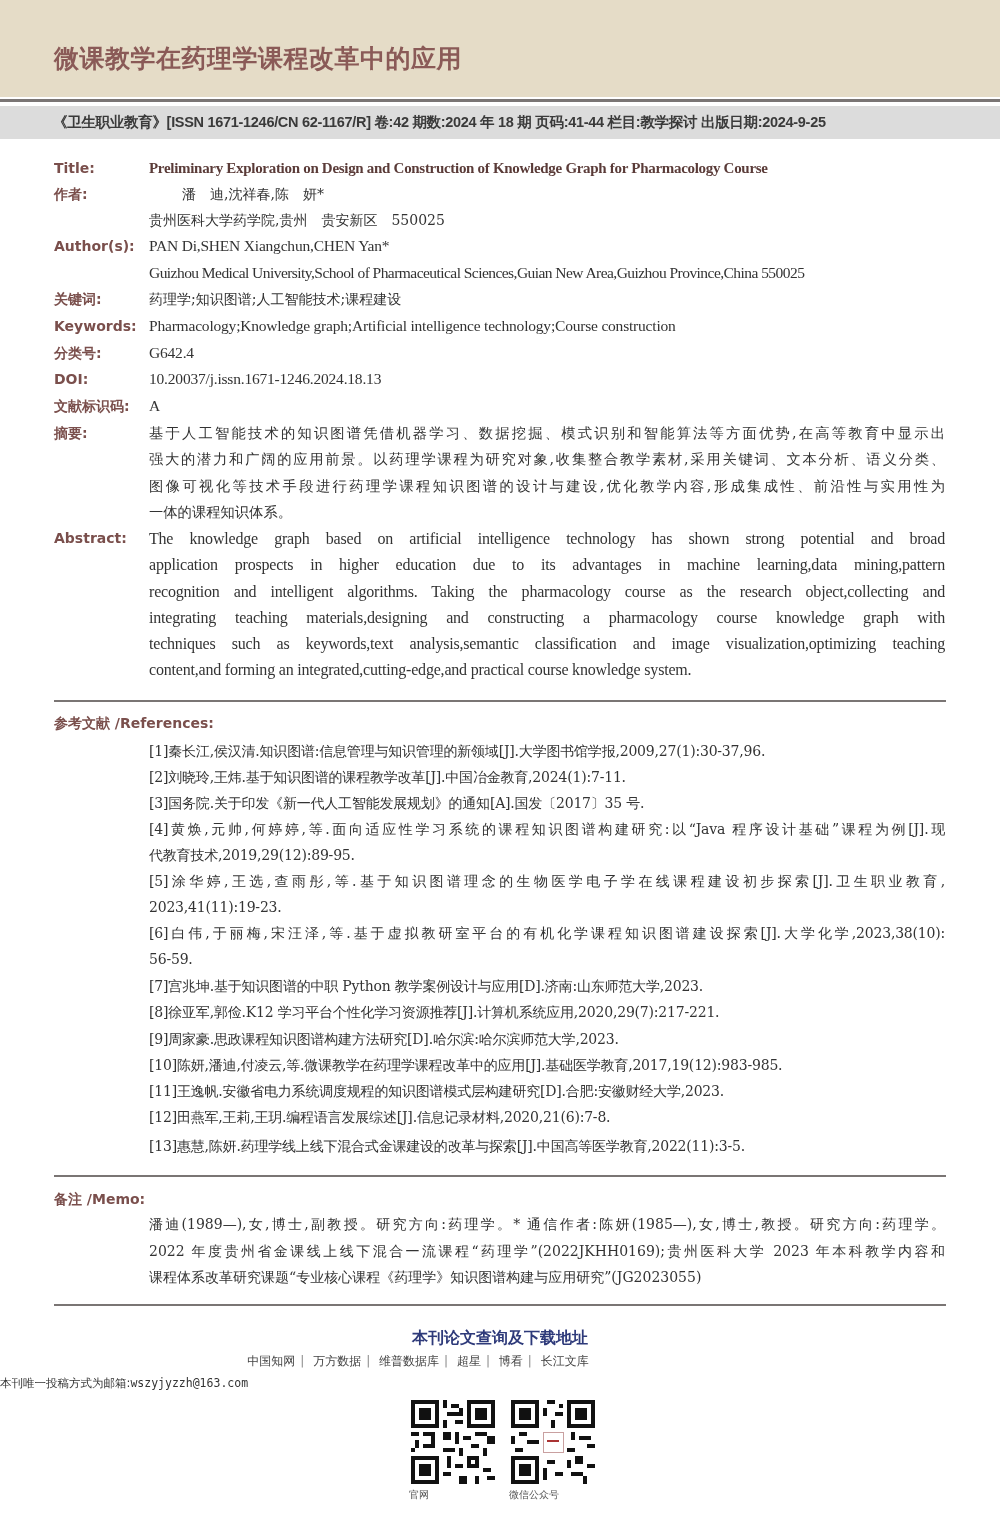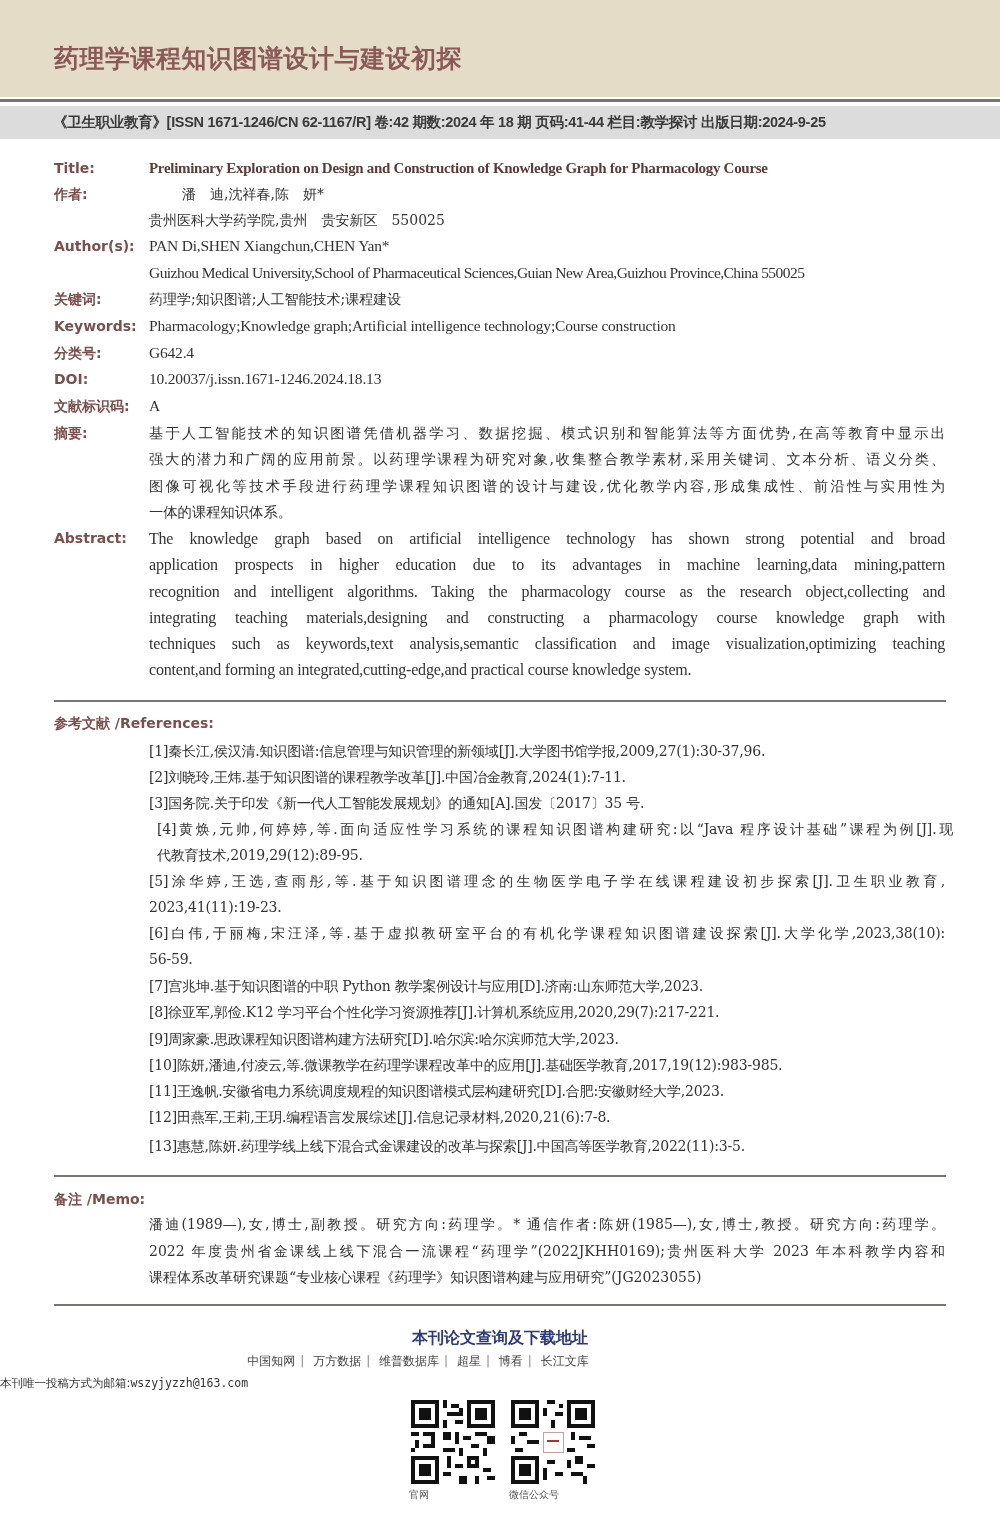--- a/index.html
+++ b/index.html
@@ -40,21 +40,21 @@
   .footer-email .mono { font-family: "DejaVu Sans Mono", "Liberation Mono", monospace; }
 
   .qr-wrap { position: absolute; top: 1400px; width: 88px; text-align: left; }
   .qr { width: 84px; height: 84px; margin: 0 auto; display: block; }
   .qr-label { display: block; margin-top: 4px; font-size: 10px; color: #555; }
 </style>
 </head>
 <body>
 
 <div class="header-band"></div>
-<div class="header-title">药理学课程知识图谱设计与建设初探</div>
+<div class="header-title">微课教学在药理学课程改革中的应用</div>
 <div class="header-rule"></div>
 <div class="meta-band"></div>
 <div class="meta-text">《卫生职业教育》[ISSN 1671-1246/CN 62-1167/R]  卷:42  期数:2024 年 18 期  页码:41-44  栏目:教学探讨  出版日期:2024-9-25</div>
 
 <div class="field-label" style="top:160px;">Title:</div>
 <div class="field-value title-en" style="top:160px;">Preliminary Exploration on Design and Construction of Knowledge Graph for Pharmacology Course</div>
 
 <div class="field-label" style="top:186px;">作者:</div>
 <div class="field-value" style="top:186px;margin-left:33px;">潘　迪,沈祥春,陈　妍*</div>
 <div class="field-value" style="top:212px;">贵州医科大学药学院,贵州　贵安新区　550025</div>
@@ -96,21 +96,21 @@
   <span class="line last">content,and forming an integrated,cutting-edge,and practical course knowledge system.</span>
 </div>
 
 <div class="rule" style="top:700px;"></div>
 
 <div class="section-label" style="top:715px;">参考文献 /References:</div>
 
 <div class="ref" style="top:738px;">[1]秦长江,侯汉清.知识图谱:信息管理与知识管理的新领域[J].大学图书馆学报,2009,27(1):30-37,96.</div>
 <div class="ref" style="top:764px;">[2]刘晓玲,王炜.基于知识图谱的课程教学改革[J].中国冶金教育,2024(1):7-11.</div>
 <div class="ref" style="top:790px;">[3]国务院.关于印发《新一代人工智能发展规划》的通知[A].国发〔2017〕35 号.</div>
-<div class="ref wrap" style="top:816px;margin-left:8px;">
+<div class="ref wrap" style="top:816px;">
   <span class="line1">[4]黄焕,元帅,何婷婷,等.面向适应性学习系统的课程知识图谱构建研究:以“Java 程序设计基础”课程为例[J].现</span>
   <span>代教育技术,2019,29(12):89-95.</span>
 </div>
 <div class="ref wrap" style="top:868px;">
   <span class="line1">[5]涂华婷,王选,查雨彤,等.基于知识图谱理念的生物医学电子学在线课程建设初步探索[J].卫生职业教育,</span>
   <span>2023,41(11):19-23.</span>
 </div>
 <div class="ref wrap" style="top:920px;">
   <span class="line1">[6]白伟,于丽梅,宋汪泽,等.基于虚拟教研室平台的有机化学课程知识图谱建设探索[J].大学化学,2023,38(10):</span>
   <span>56-59.</span>

